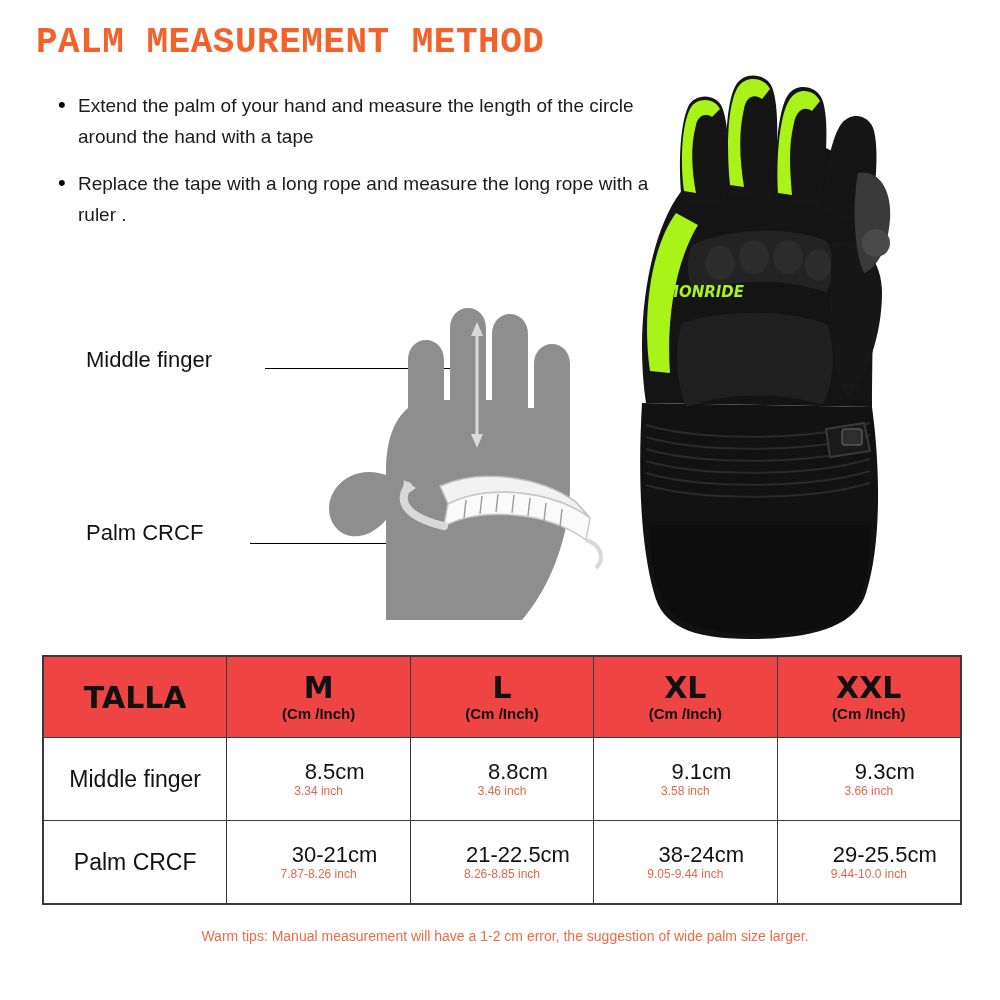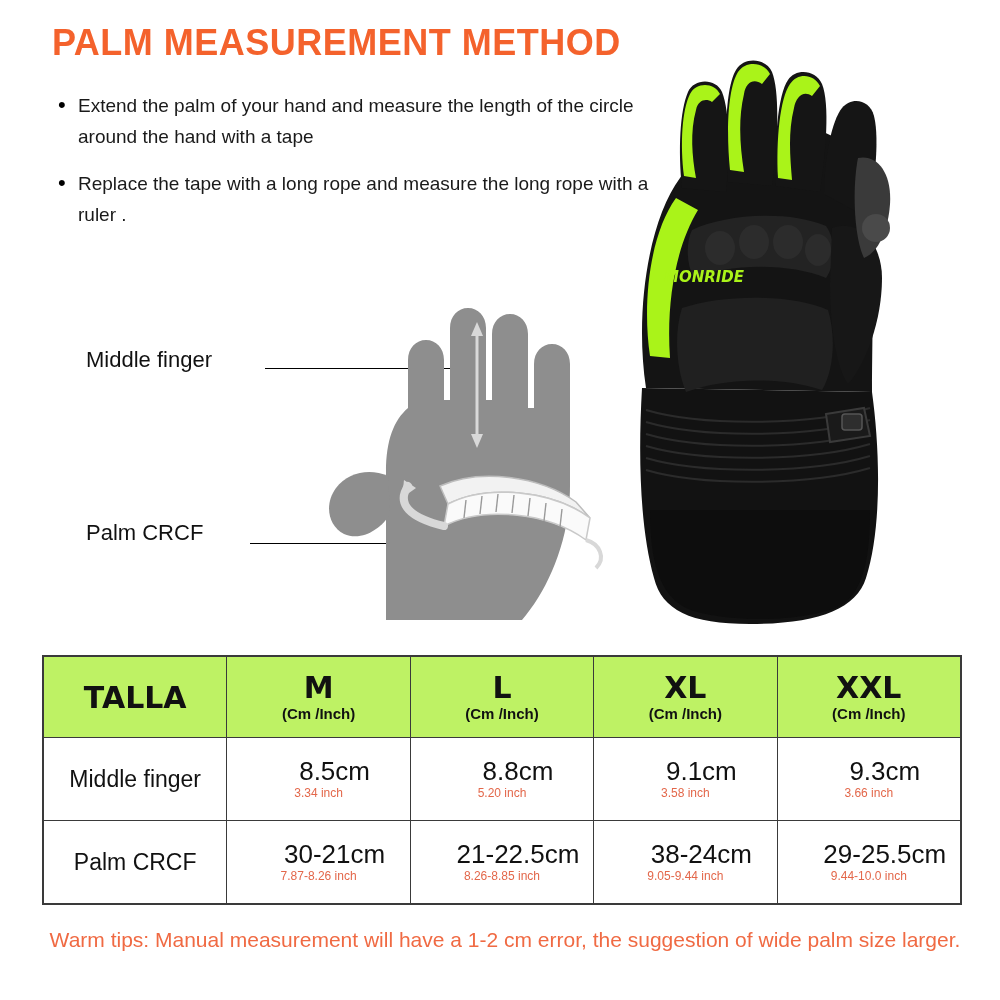--- a/index.html
+++ b/index.html
@@ -12,27 +12,27 @@
     height: 1000px;
     position: relative;
     font-family: "Liberation Sans", sans-serif;
     color: #111;
     overflow: hidden;
   }
 
   
   .title {
     position: absolute;
-    left: 52px;
+    left: 36px;
     top: 22px;
     font-size: 36px;
     font-weight: bold;
     letter-spacing: 0.5px;
     color: #f4622c;
-    font-family: Liberation Sans, sans-serif;
+    font-family: Liberation Mono, monospace;
   }
 
   
   .bullets {
     position: absolute;
     left: 58px;
     top: 90px;
     width: 620px;
   }
   .bullet {
@@ -94,21 +94,21 @@
     border-top: 5px solid transparent;
     border-bottom: 5px solid transparent;
   }
   .arrowhead.a1 { left: 403px; top: 73px; }
   .arrowhead.a2 { left: 403px; top: 248px; }
 
   
   .glove {
     position: absolute;
     right: 30px;
-    top: 58px;
+    top: 73px;
     width: 350px;
     height: 570px;
   }
 
   
   .table {
     position: absolute;
     left: 42px;
     top: 655px;
     width: 918px;
@@ -119,21 +119,21 @@
     border-collapse: collapse;
     width: 100%;
     table-layout: fixed;
   }
   th, td {
     border: 1.5px solid #3a3a3a;
     text-align: center;
     vertical-align: middle;
   }
   thead th {
-    background: #bef264;
+    background: #ef4444;
     height: 78px;
   }
   .hd-size {
     font-size: 30px;
     font-weight: bold;
     color: #111;
     line-height: 1.05;
     font-family: "DejaVu Sans", sans-serif;
   }
   .hd-unit {
@@ -148,39 +148,39 @@
   }
   tbody td {
     height: 80px;
     background: #ffffff;
   }
   .rowlabel {
     font-size: 23px;
     color: #111;
   }
   .cm {
-    font-size: 26px;
+    font-size: 22px;
     color: #111;
     line-height: 1.15;
     padding-left: 32px;
   }
   .inch {
     font-size: 12px;
     color: #e3674a;
     line-height: 1.15;
   }
 
   
   .footer {
     position: absolute;
     left: 40px;
     top: 928px;
     width: 930px;
     text-align: center;
-    font-size: 21px;
+    font-size: 14px;
     color: #f06a43;
   }
 </style>
 </head>
 <body>
 
 <div class="title">PALM MEASUREMENT METHOD</div>
 
 <div class="bullets">
   <div class="bullet">
@@ -313,21 +313,21 @@
     </thead>
     <tbody>
       <tr>
         <td class="rowlabel">Middle finger</td>
         <td>
           <div class="cm">8.5cm</div>
           <div class="inch">3.34 inch</div>
         </td>
         <td>
           <div class="cm">8.8cm</div>
-          <div class="inch">5.20 inch</div>
+          <div class="inch">3.46 inch</div>
         </td>
         <td>
           <div class="cm">9.1cm</div>
           <div class="inch">3.58 inch</div>
         </td>
         <td>
           <div class="cm">9.3cm</div>
           <div class="inch">3.66 inch</div>
         </td>
       </tr>

